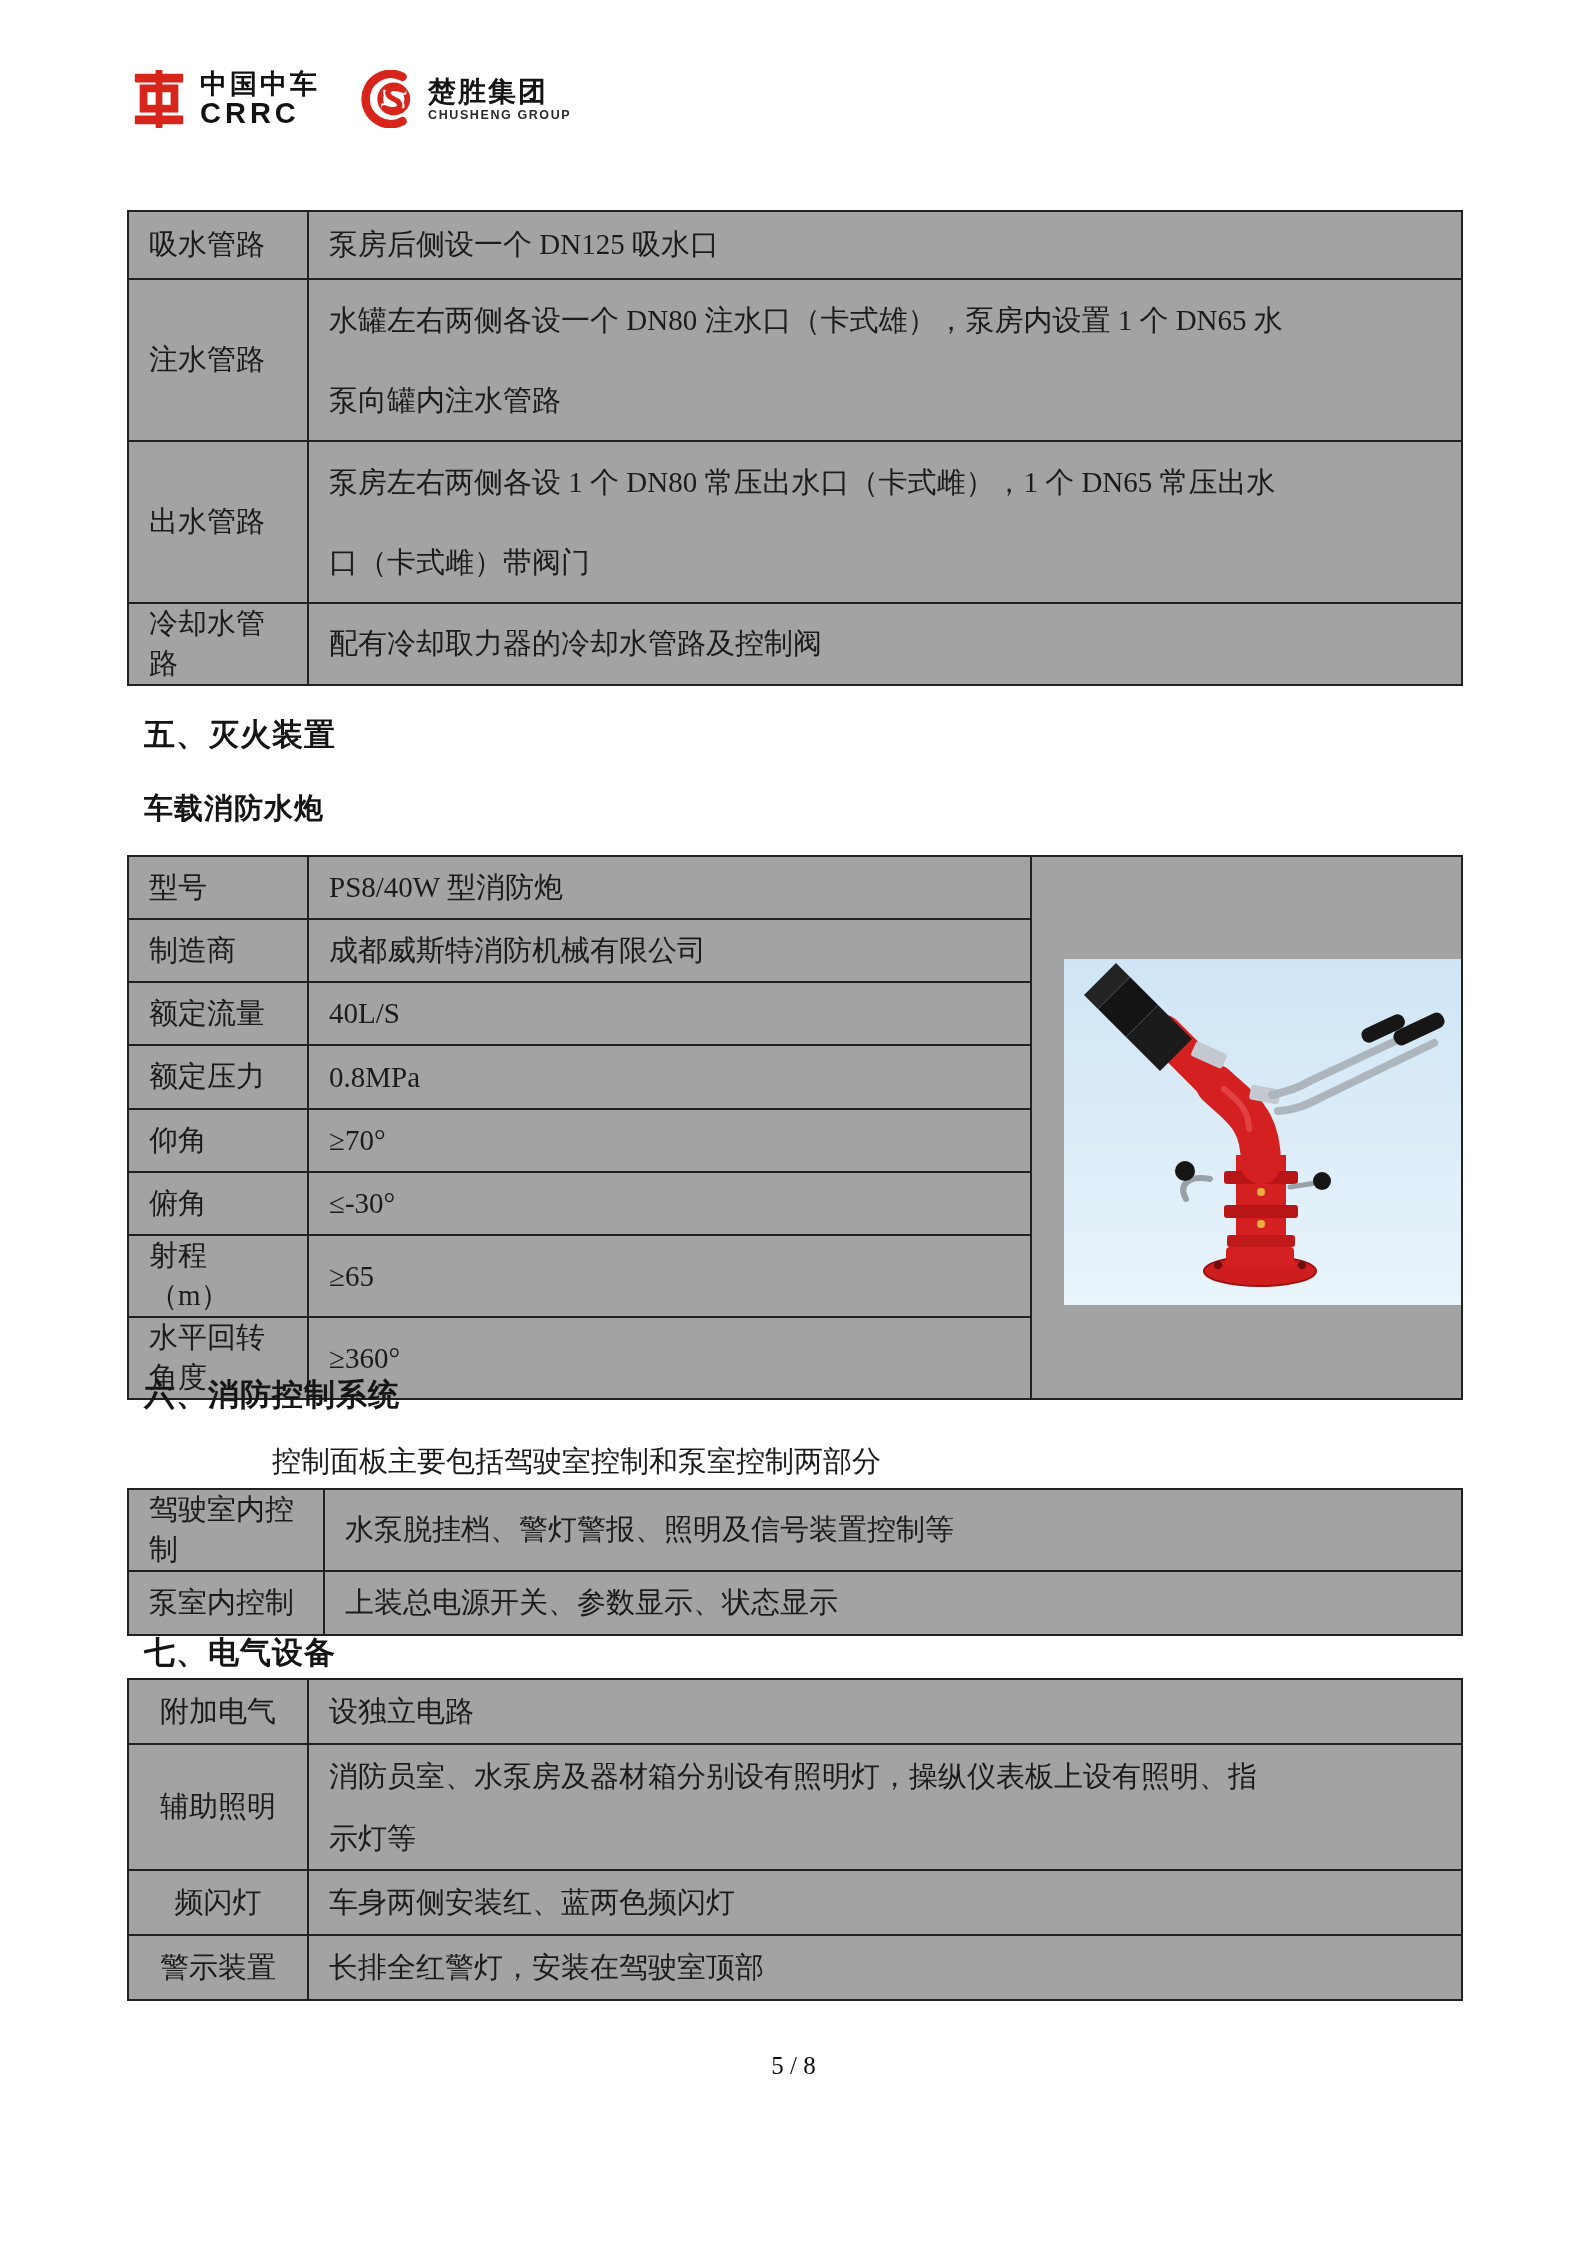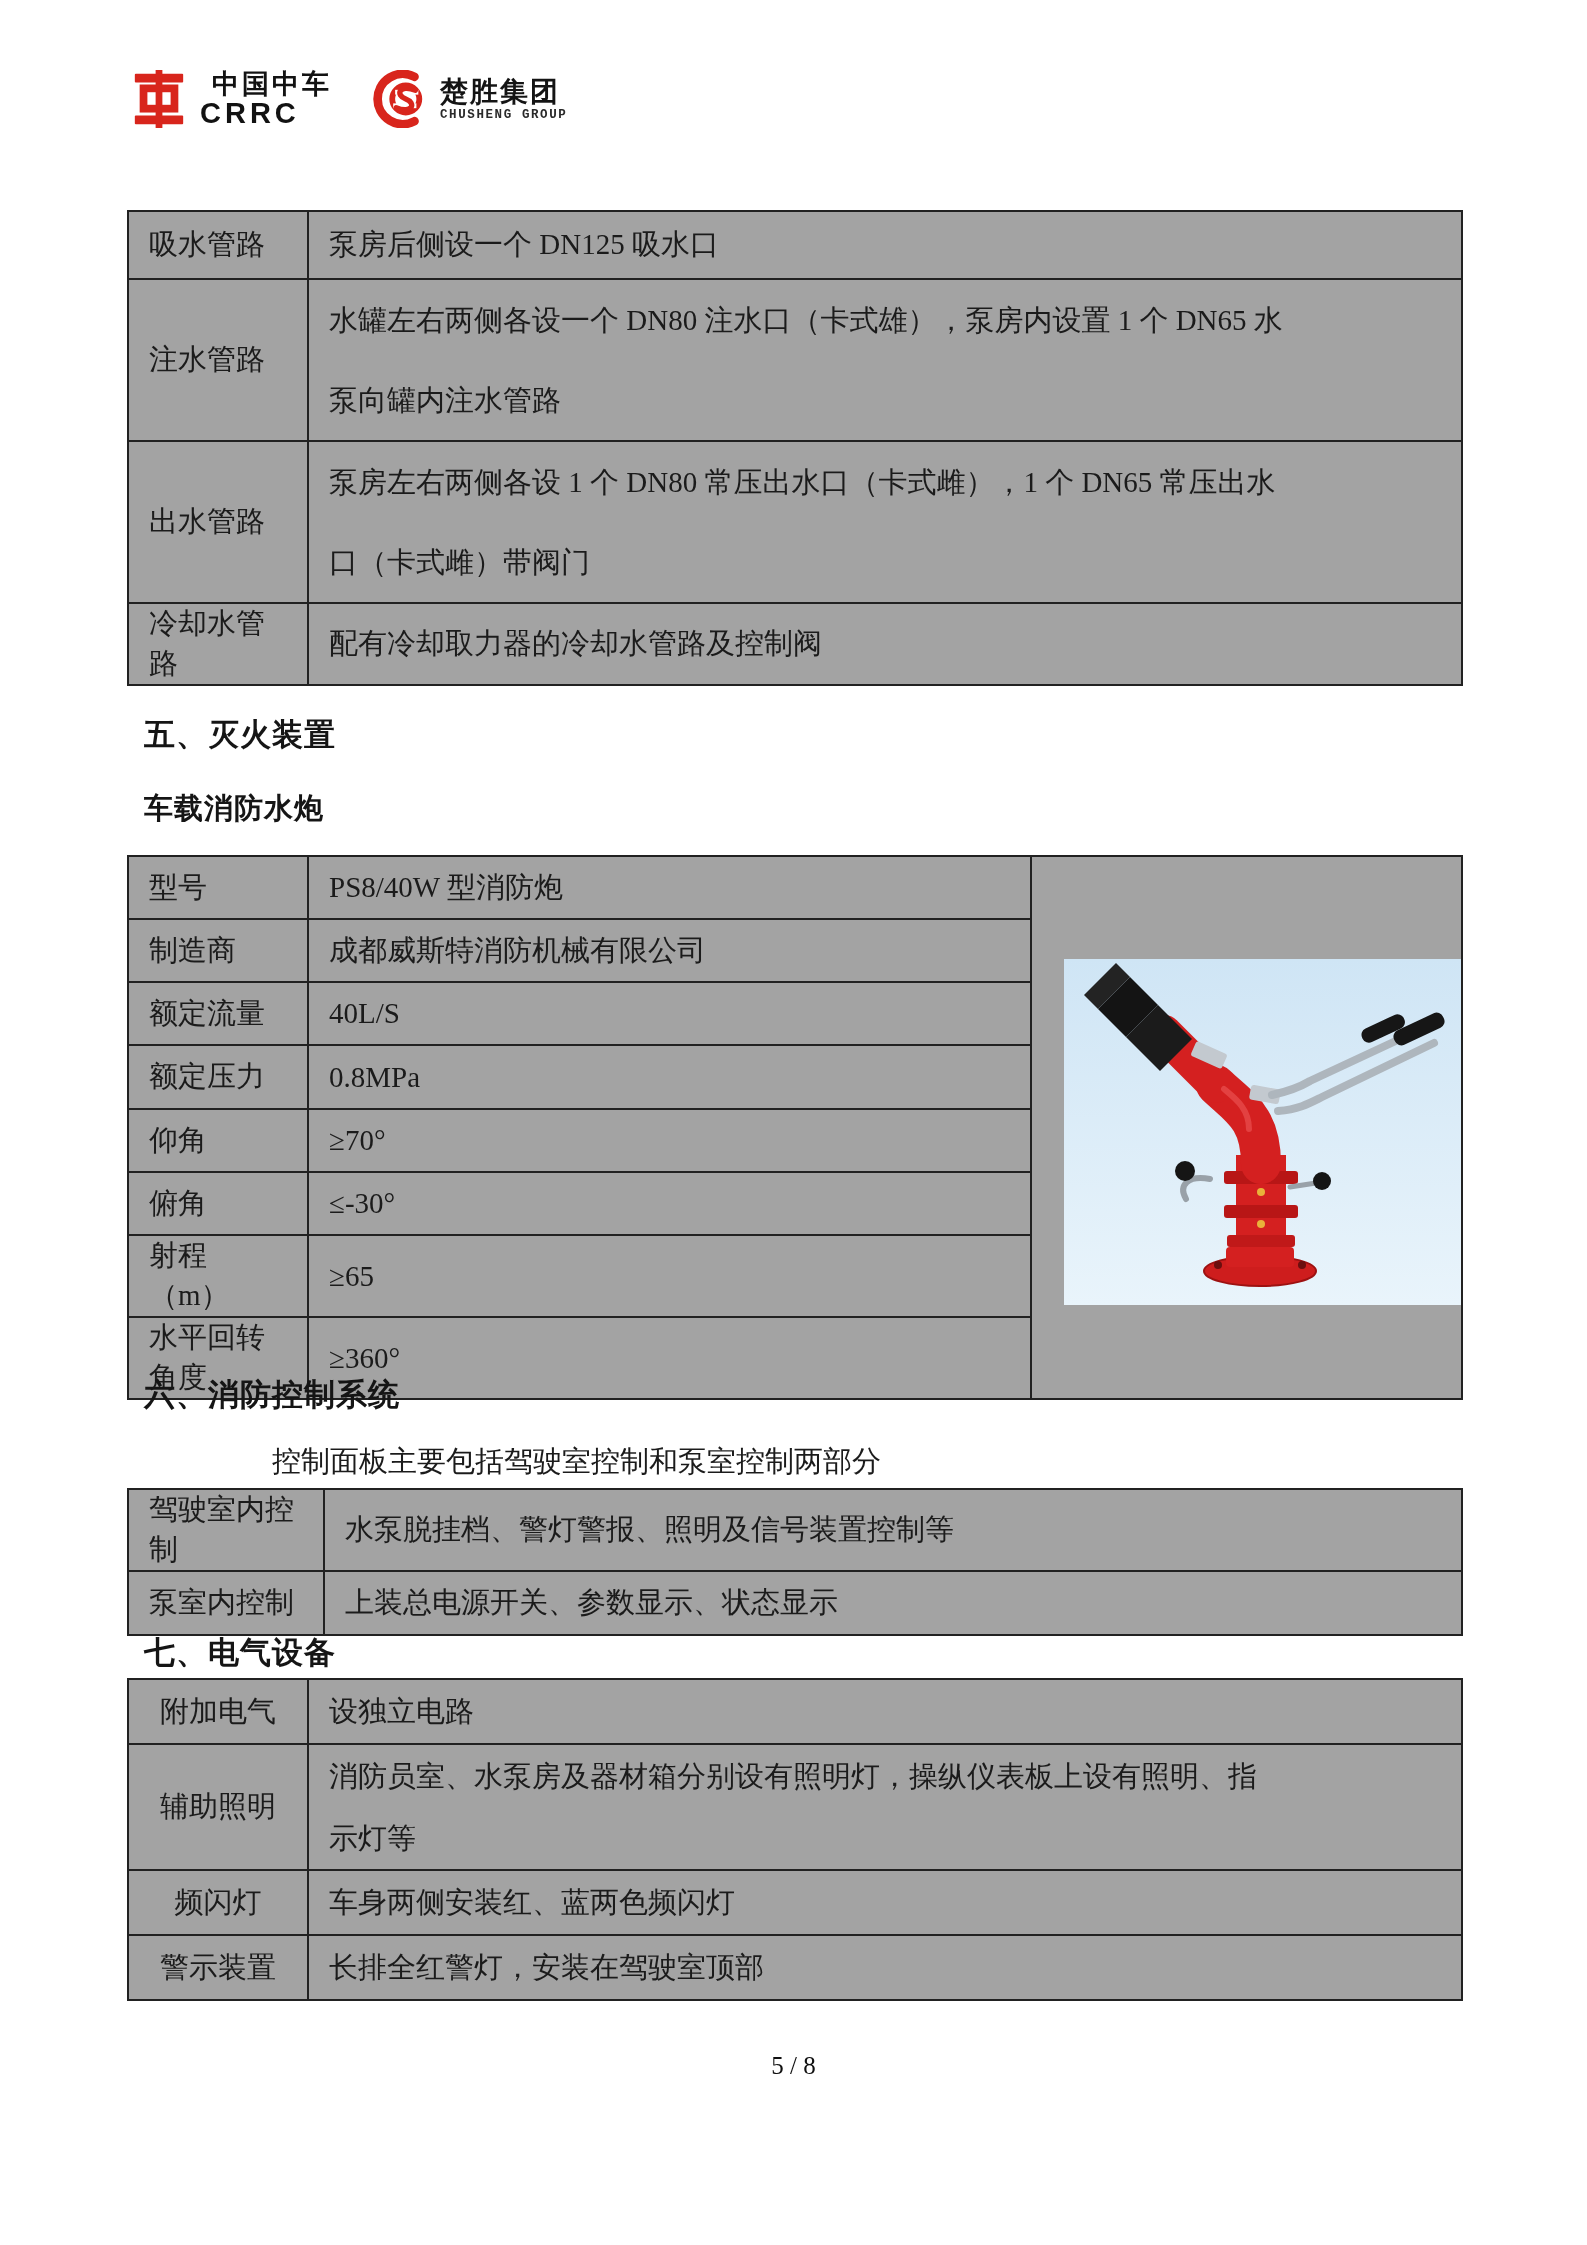--- a/index.html
+++ b/index.html
@@ -9,24 +9,24 @@
     background:#ffffff;
     font-family:"Liberation Serif","DejaVu Serif",serif;
     color:#1b1b1b;
     overflow:hidden;
   }
   
   .logos{position:absolute;top:70px;left:130px;display:flex;align-items:center;gap:38px;}
   .logo{display:flex;align-items:center;gap:12px;}
   .logo svg{display:block;}
   .logo-txt{display:flex;flex-direction:column;justify-content:center;line-height:1.05;}
-  .crrc-cn{font-family:"Liberation Sans","DejaVu Sans",sans-serif;font-weight:900;font-size:27px;color:#121212;letter-spacing:3px;margin-left:12px;}
+  .crrc-cn{font-family:"Liberation Sans","DejaVu Sans",sans-serif;font-weight:900;font-size:27px;color:#121212;letter-spacing:3px;}
   .crrc-en{font-family:"Liberation Sans","DejaVu Sans",sans-serif;font-weight:900;font-size:29px;color:#121212;letter-spacing:4px;}
   .cs-cn{font-family:"Liberation Sans","DejaVu Sans",sans-serif;font-weight:900;font-size:28px;color:#141414;letter-spacing:2px;}
-  .cs-en{font-family:Liberation Mono, monospace;font-weight:700;font-size:12.5px;color:#2a2a2a;letter-spacing:1.6px;margin-top:3px;}
+  .cs-en{font-family:Liberation Sans, sans-serif;font-weight:700;font-size:12.5px;color:#2a2a2a;letter-spacing:1.6px;margin-top:3px;}
   
   table.tbl{position:absolute;left:127px;width:1336px;border-collapse:collapse;table-layout:fixed;background:#a3a3a3;}
   table.tbl td{
     border:2px solid #212121;
     font-size:29px;
     padding:0 20px;
     vertical-align:middle;
     overflow:hidden;
   }
   td.lbl{padding-left:16px;}

